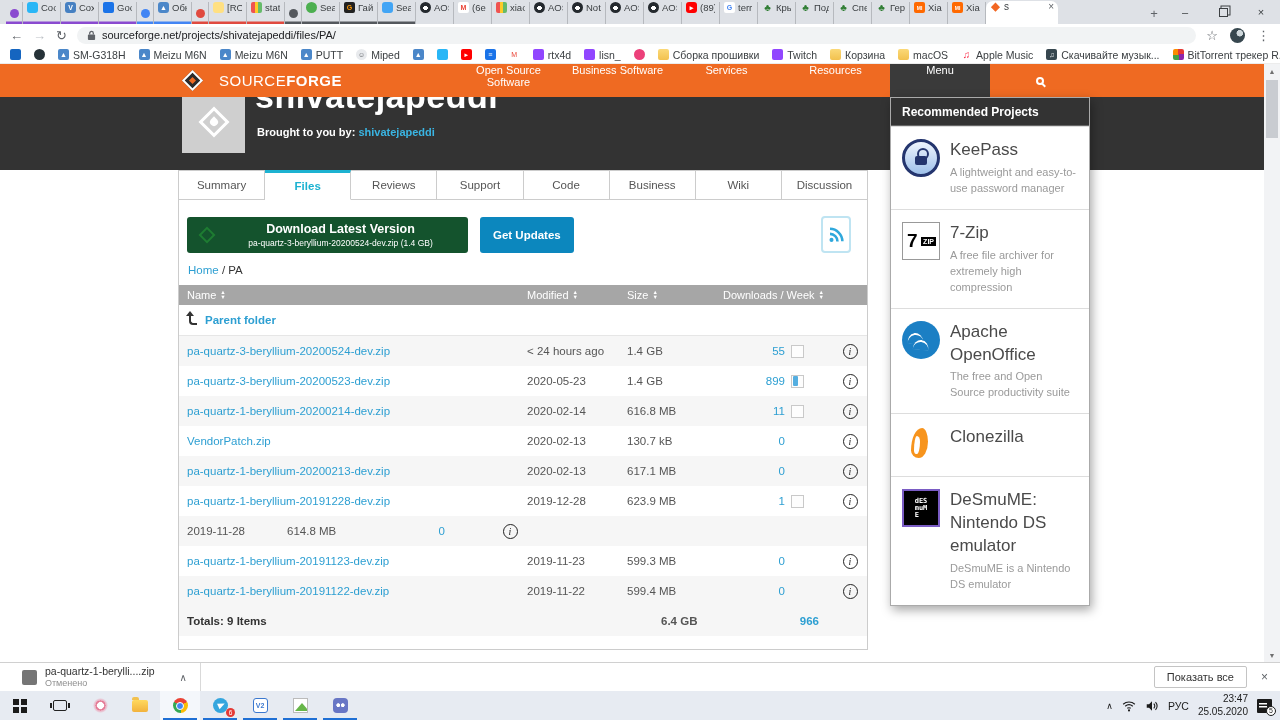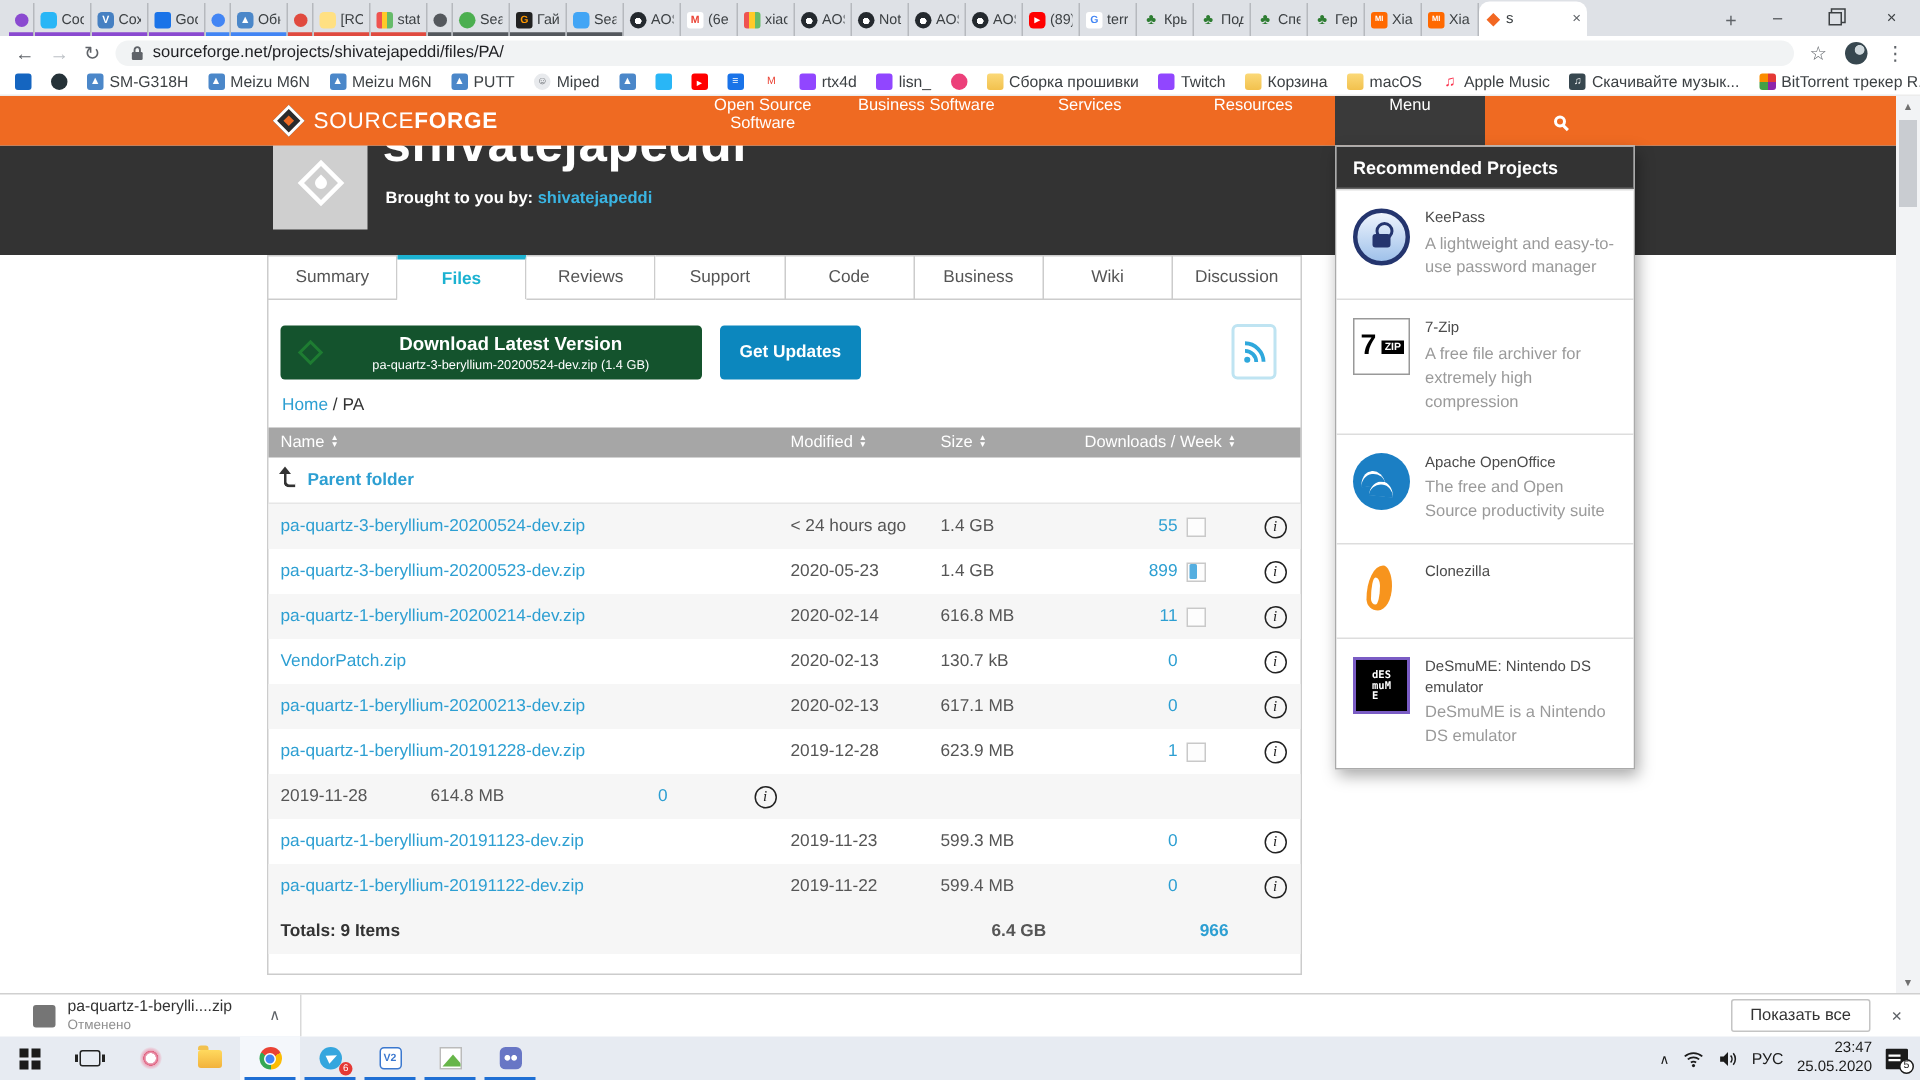--- a/index.html
+++ b/index.html
@@ -3,21 +3,21 @@
 <meta charset="utf-8">
 <style>
   *{margin:0;padding:0;box-sizing:border-box}
   body{font-family:"Liberation Sans",sans-serif;background:#000}
   .screen{position:relative;width:1280px;height:720px;background:#fff;overflow:hidden}
 
   
   .browser-chrome{position:absolute;top:0;left:0;width:1280px;z-index:30;background:#fff}
   .tabstrip{height:24px;background:#dee1e6;display:flex;align-items:flex-end;padding-left:6px}
   .tabs-scroll{display:flex;align-items:flex-end;overflow:hidden;flex:1;height:24px}
-  .ctab{height:22px;display:inline-flex;align-items:center;gap:3px;padding:0 4px;width:38px;flex:0 0 auto;
+  .ctab{height:22px;display:inline-flex;align-items:flex-start;gap:3px;padding:0 4px;width:38px;flex:0 0 auto;
         font-size:9.5px;color:#3c4043;border-right:1px solid #b6b9be;overflow:hidden;white-space:nowrap;cursor:pointer}
   .ctab .fav{width:11px;height:11px;border-radius:2px;flex:0 0 auto;display:inline-flex;align-items:center;justify-content:center;
              font-size:7px;color:#fff;font-weight:bold}
   .ctab .tlabel{overflow:hidden;text-overflow:clip}
   .cdot{height:22px;width:17px;display:inline-flex;align-items:center;justify-content:center;flex:0 0 auto;border-right:1px solid #b6b9be;cursor:pointer}
   .cdot .fav{width:9px;height:9px;border-radius:50%}
   .g-purple{box-shadow:inset 0 -2.5px 0 #8a4ad0}
   .g-blue{box-shadow:inset 0 -2.5px 0 #4285f4}
   .g-red{box-shadow:inset 0 -2.5px 0 #e04a3f}
   .g-gray{box-shadow:inset 0 -2.5px 0 #54585d}
@@ -34,21 +34,21 @@
   .url-pill{flex:1;max-width:1120px;height:17px;background:#f1f3f4;border-radius:9px;display:flex;align-items:center;gap:6px;padding:0 10px;font-size:11px;color:#202124}
   .addr-right{display:flex;align-items:center;gap:12px;margin-left:auto}
   .avatar-ico{width:15px;height:15px;border-radius:50%;background:radial-gradient(circle at 65% 35%,#cfd8dc 3px,#37474f 3.5px)}
 
   .bookmarksbar{height:18px;display:flex;align-items:center;gap:13px;padding:0 10px;background:#fff;font-size:10.5px;color:#3c4043;border-bottom:1px solid #ececec}
   .bm{display:inline-flex;align-items:center;gap:4px;cursor:pointer;white-space:nowrap}
   .bm .fav{width:11px;height:11px;border-radius:2px;display:inline-flex;align-items:center;justify-content:center;font-size:7px;color:#fff}
 
   
   .sf-header{position:absolute;top:64px;left:0;width:1264px;height:33px;background:#ef6a22;z-index:20;display:flex;align-items:stretch}
-  .sf-logo{display:flex;align-items:center;gap:9px;margin-left:185px}
+  .sf-logo{display:flex;align-items:center;gap:19px;margin-left:185px}
   .sf-diamond{width:15px;height:15px;background:#2b2b2b;border:2px solid #fff;transform:rotate(45deg);position:relative}
   .sf-diamond::after{content:"";position:absolute;inset:3px;background:#ef6a22}
   .sf-word{color:#fff;font-size:15px;letter-spacing:.5px}
   .sf-word b{font-weight:bold}
   .sf-nav{display:flex;margin-left:auto;margin-right:174px}
   .sfnav-item{display:flex;align-items:flex-start;justify-content:center;width:109px;color:#fff;font-size:11px;cursor:pointer;text-align:center}
   .sfnav-item.menu-active{background:#3a3a3a;width:100px}
   .sf-search{width:100px;display:flex;align-items:center;justify-content:center;cursor:pointer}
   .magnifier{width:8px;height:8px;border:2px solid #fff;border-radius:50%;position:relative}
   .magnifier::after{content:"";position:absolute;width:5px;height:2px;background:#fff;transform:rotate(45deg);right:-4px;bottom:-3px}
@@ -111,21 +111,21 @@
   .totals-row .t-mod{width:100px}
   .totals-row .t-size{width:96px;font-weight:bold;color:#555}
   .totals-row .t-dl{width:110px}
   .totals-row .t-dl span{display:inline-block;width:62px;text-align:right;color:#2d9fd2;font-weight:bold}
 
   
   .rp-panel{position:absolute;left:890px;top:97px;width:200px;background:#fff;border:1px solid #aaa;z-index:25;box-shadow:2px 4px 10px rgba(0,0,0,.35)}
   .rp-head{height:28px;background:#333;color:#fff;font-size:12px;font-weight:bold;display:flex;align-items:center;padding-left:11px;border-bottom:1px solid #666}
   .rp-item{display:flex;gap:10px;padding:12px 10px 12px 11px;border-top:1px solid #ddd;cursor:pointer;background:#fff}
   .rp-item:first-of-type{border-top:none}
-  .rp-text .rp-name{font-size:10px;color:#4a4a4a;margin-bottom:3px;line-height:1.35}
+  .rp-text .rp-name{font-size:17px;color:#4a4a4a;margin-bottom:3px;line-height:1.35}
   .rp-text .rp-desc{font-size:11px;color:#9a9a9a;line-height:1.45}
   .rp-icon{width:38px;height:38px;flex:0 0 auto;position:relative}
   .keepass-icon{border:3px solid #24356e;border-radius:50%;background:linear-gradient(#eef4fd,#9fc1ea)}
   .keepass-icon::before{content:"";position:absolute;left:10px;top:14px;width:12px;height:9px;background:#24356e;border-radius:2px}
   .keepass-icon::after{content:"";position:absolute;left:12px;top:6px;width:8px;height:8px;border:2.5px solid #24356e;border-radius:50%}
   .sevenzip-icon{background:#fff;border:1px solid #999}
   .sevenzip-icon::before{content:"7";position:absolute;left:4px;top:7px;font-size:19px;font-weight:bold;color:#000}
   .sevenzip-icon::after{content:"ZIP";position:absolute;right:3px;top:14px;background:#000;color:#fff;font-size:7px;font-weight:bold;padding:1px 2px}
   .aoo-icon{background:#1b7fc4;border-radius:50%}
   .aoo-icon::before,.aoo-icon::after{content:"";position:absolute;width:16px;height:8px;border-top:2.5px solid #fff;border-radius:50% 50% 0 0/100% 100% 0 0}

